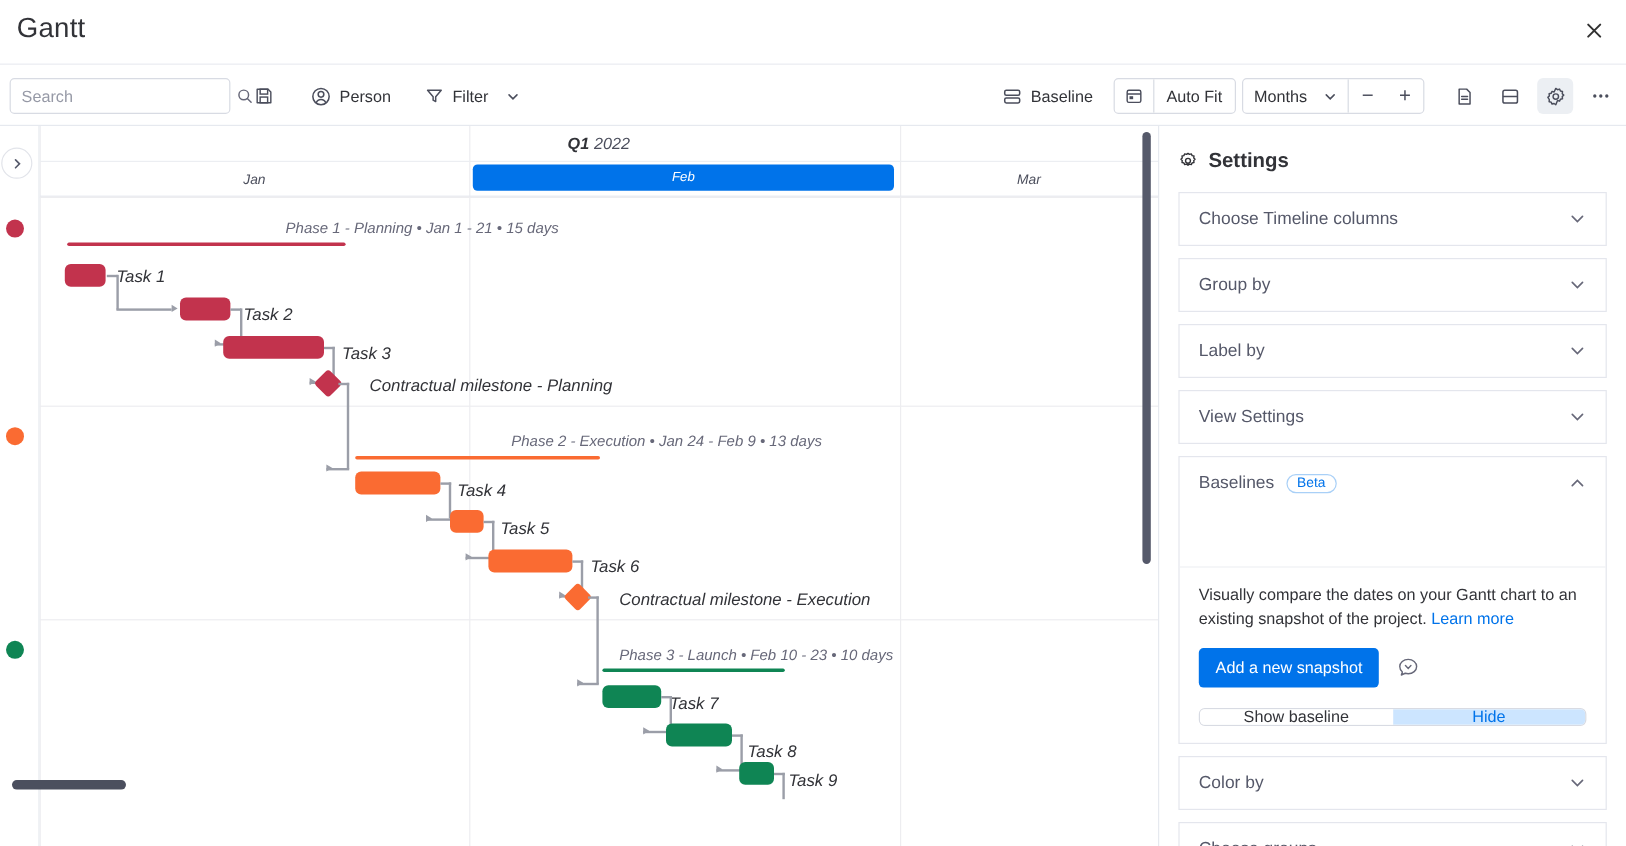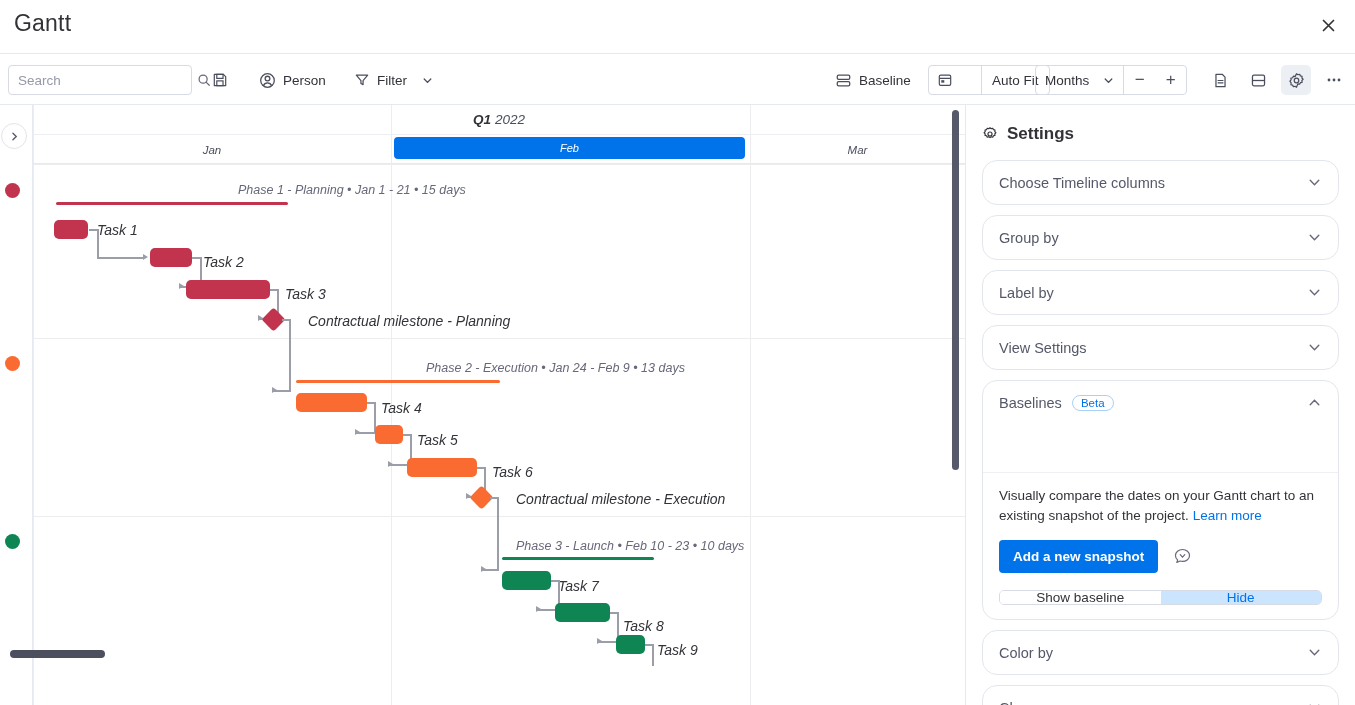--- a/index.html
+++ b/index.html
@@ -65,21 +65,21 @@
     width: 31px; height: 100%; display: flex; align-items: center; justify-content: center;
     font-size: 17px; color: #4b4e5c; cursor: pointer;
   }
 
   .autofit-group {
     position: absolute; left: 928px; top: 11px; height: 30px;
     display: flex; align-items: center;
     border: 1px solid #d8dbe3; border-radius: 4px; overflow: hidden;
   }
   .af-ic { width: 32px; height: 100%; display: flex; align-items: center; justify-content: center; cursor:pointer; color:#4b4e5c; }
-  .af-lbl { padding: 0 10px; font-size: 13.5px; cursor: pointer; border-left: 1px solid #d8dbe3; height:100%; display:flex; align-items:center;margin-left:20px; }
+  .af-lbl { padding: 0 10px; font-size: 13.5px; cursor: pointer; border-left: 1px solid #d8dbe3; height:100%; display:flex; align-items:center; }
 
   .icon-btn {
     position: absolute; top: 11px; width: 30px; height: 30px;
     display: flex; align-items: center; justify-content: center;
     border-radius: 5px; cursor: pointer; color: #4b4e5c;
   }
   .icon-btn.active { background: #eceff3; }
 
   
   .gantt {
@@ -171,40 +171,40 @@
     position: absolute; left: 965px; top: 105px; width: 390px; height: 600px;
     background: #fff; border-left: 1px solid #e6e9ef; padding: 0 16px;
     overflow: hidden;
   }
   .panel-title {
     display: flex; align-items: center; gap: 9px;
     margin-top: 19px; margin-bottom: 16px;
     font-size: 17px; font-weight: 700; color: #323338;
   }
   .sec {
-    border: 1px solid #e4e6ed; border-radius: 15px; margin-bottom: 10px; background: #fff;
+    border: 1px solid #e4e6ed; border-radius: 0; margin-bottom: 10px; background: #fff;
   }
   .sec-head {
     height: 43px; display: flex; align-items: center; justify-content: space-between;
     padding: 0 16px; cursor: pointer;
   }
   .sec-title { font-size: 14.5px; color: #555869; display:flex; align-items:center; gap:10px; }
   .beta {
     font-size: 11.5px; color: #0073ea; border: 1px solid #a9d0f7;
     border-radius: 10px; padding: 1px 8px; background: #fff;
   }
   .chev { color: #676879; display: flex; align-items: center; }
   .sec-body { padding: 0 16px 14px 16px; border-top: 1px solid #eef0f4; margin-top: 48px; }
   .bl-desc {
     font-size: 13.5px; line-height: 20px; color: #323338; margin: 13px 0 14px 0;
   }
   .bl-link { color: #0073ea; cursor: pointer; }
   .bl-row { display: flex; align-items: center; gap: 13px; }
   .btn-primary {
-    background: #0073ea; color: #fff; font-size: 13.5px; font-weight: 700;
+    background: #0073ea; color: #fff; font-size: 13.5px; font-weight: 400;
     border: none; border-radius: 4px; padding: 9px 14px; cursor: pointer;
     font-family: "Liberation Sans", sans-serif;
   }
   .chat-ic { width: 22px; height: 22px; color: #676879; display:flex; align-items:center; justify-content:center; cursor:pointer; }
   .seg {
     display: flex; margin-top: 17px; border: 1px solid #d8dbe3;
     border-radius: 5px; overflow: hidden; height: 15px;
   }
   .seg-opt {
     flex: 1; display: flex; align-items: center; justify-content: center;

